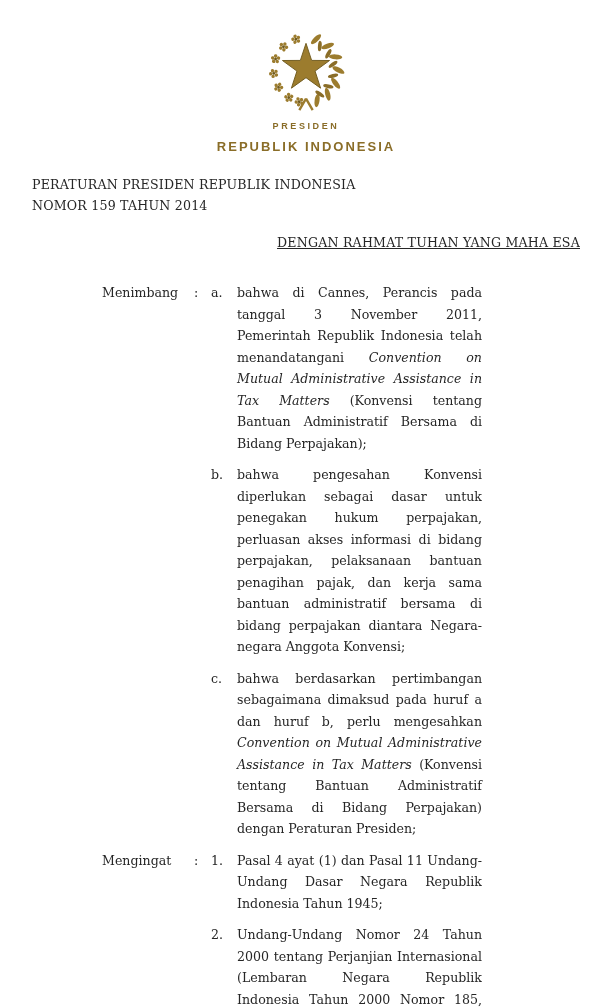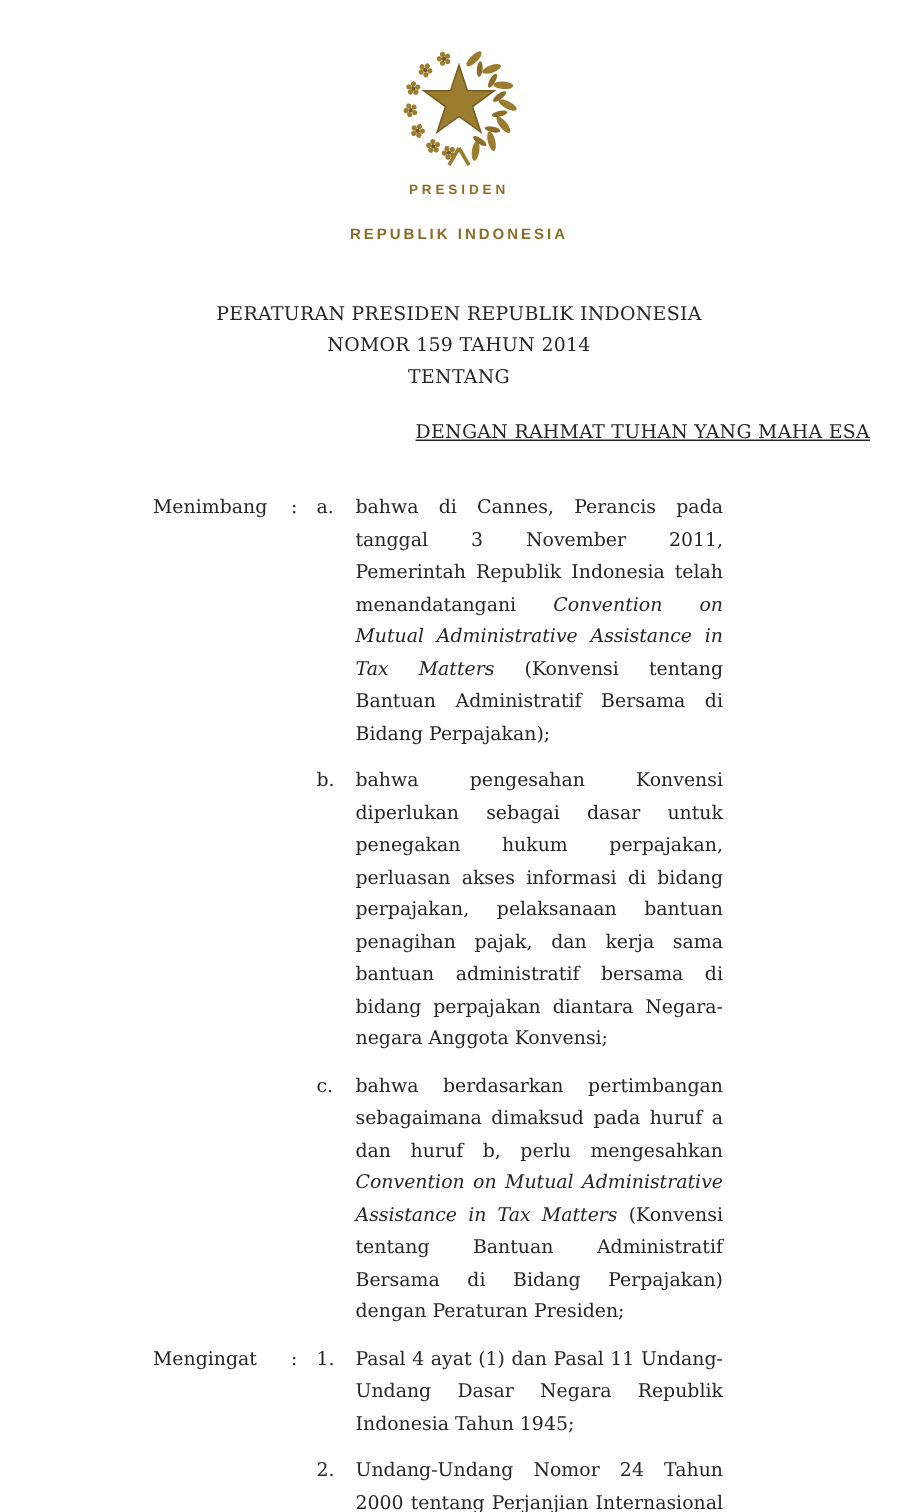--- a/index.html
+++ b/index.html
@@ -8,23 +8,23 @@
     font-family:"DejaVu Serif", serif;color:#262626;overflow:hidden;
     margin:0 auto;box-sizing:border-box;
   }
   
   .letterhead{padding-top:30px;text-align:center;}
   .emblem{display:block;margin:0 auto;}
   .org-line{
     font-family:"Liberation Sans", sans-serif;font-weight:700;color:#8a6d28;
   }
   .org-line1{font-size:9px;letter-spacing:2.6px;margin-top:9px;}
-  .org-line2{font-size:10px;letter-spacing:2px;margin-top:20px;}
+  .org-line2{font-size:13px;letter-spacing:2px;margin-top:8px;}
   
-  .title-block{margin-top:36px;text-align:center;font-size:12.6px;line-height:21px;}
+  .title-block{margin-top:20px;font-size:12.6px;line-height:21px;}
   .title-line{letter-spacing:.2px;}
   .subject{max-width:482px;margin:0 auto;letter-spacing:.2px;}
   .it{font-style:italic;}
   
   .invocation{margin-top:16px;text-align:right;font-size:12.6px;line-height:21px;letter-spacing:.2px;text-decoration:underline;}
   .authority{margin-top:4px;text-align:center;font-size:12.6px;line-height:21px;letter-spacing:.2px;}
   
   .clauses{margin-top:29px;padding:0 98px 0 70px;font-size:12.6px;line-height:21.5px;}
   .clause-row{display:flex;align-items:flex-start;}
   .clause-label{width:92px;flex:none;}
@@ -86,21 +86,20 @@
 
       <path d="M45,84 L52,72 M59,84 L52,72" stroke="#9c7c2e" stroke-width="2.5" fill="none"></path>
     </svg>
     <div class="org-line org-line1">PRESIDEN</div>
     <div class="org-line org-line2">REPUBLIK INDONESIA</div>
   </div>
 
   <div class="title-block">
     <div class="title-line">PERATURAN PRESIDEN REPUBLIK INDONESIA</div>
     <div class="title-line">NOMOR 159 TAHUN 2014</div>
-    <div class="title-line">TENTANG</div>
   </div>
 
   <div class="invocation">DENGAN RAHMAT TUHAN YANG MAHA ESA</div>
 
   <div class="clauses">
 
     <div class="clause-row">
       <div class="clause-label">Menimbang</div>
       <div class="clause-colon">:</div>
       <div class="clause-items">

